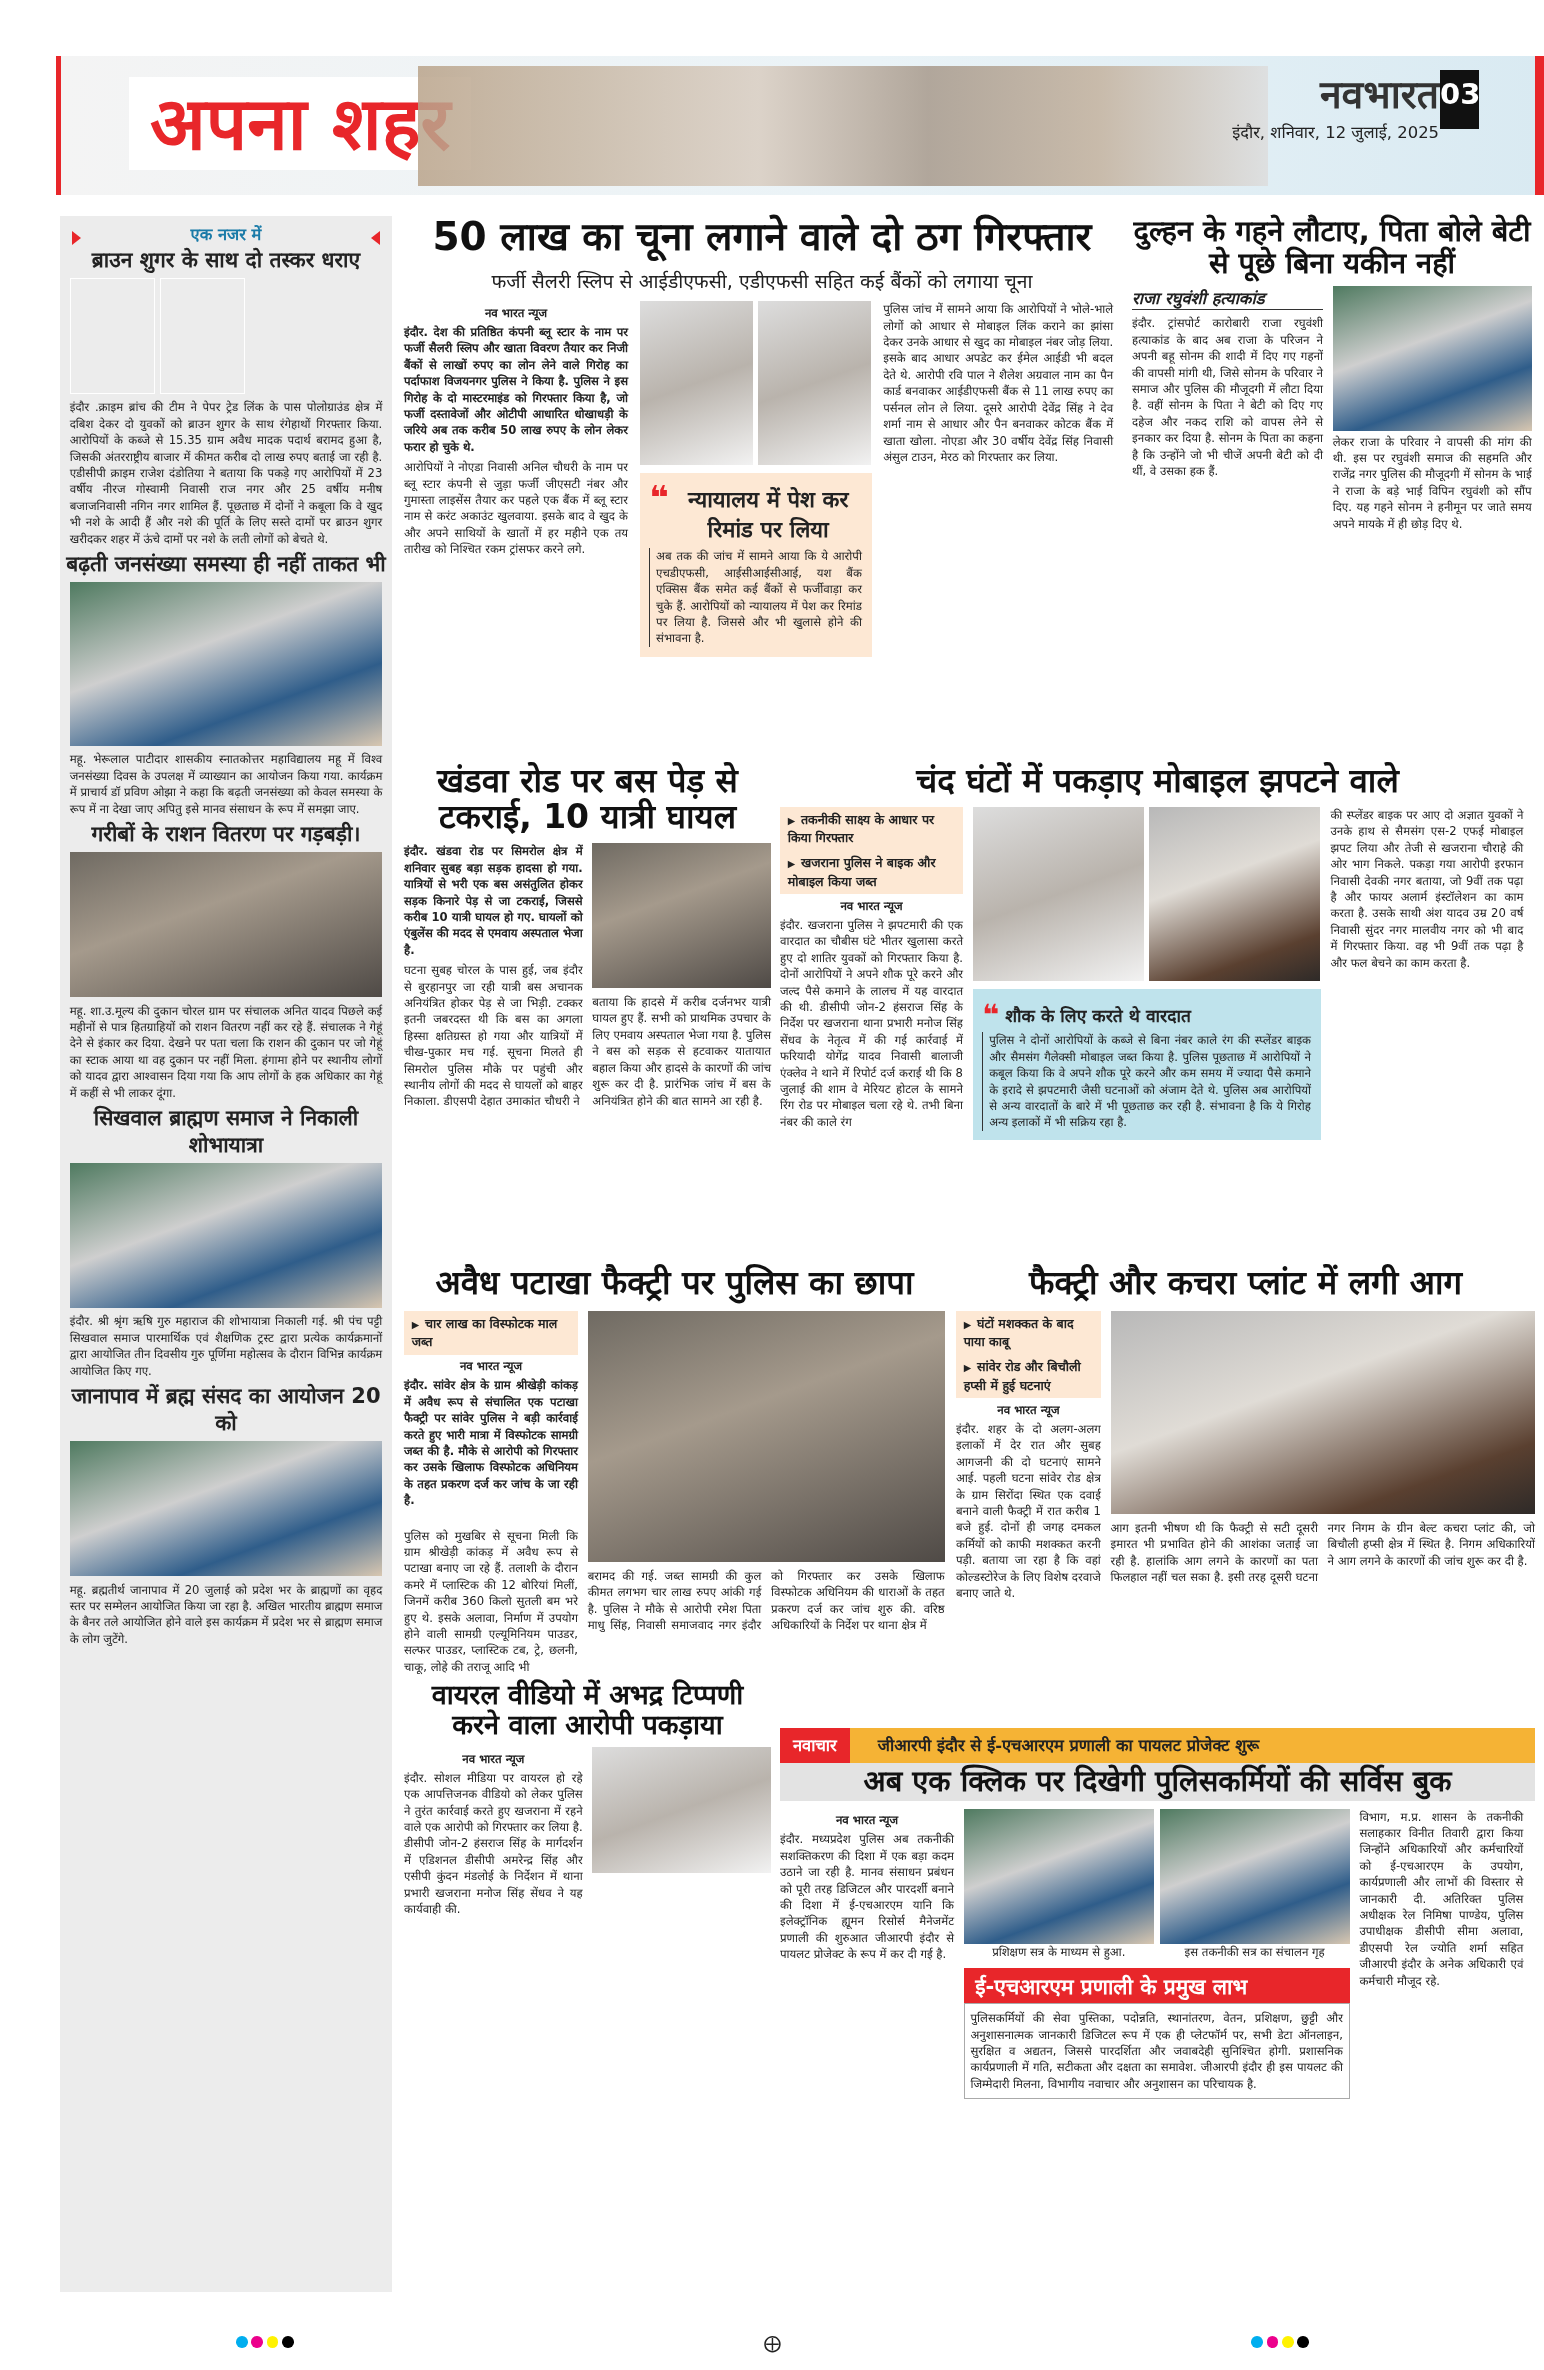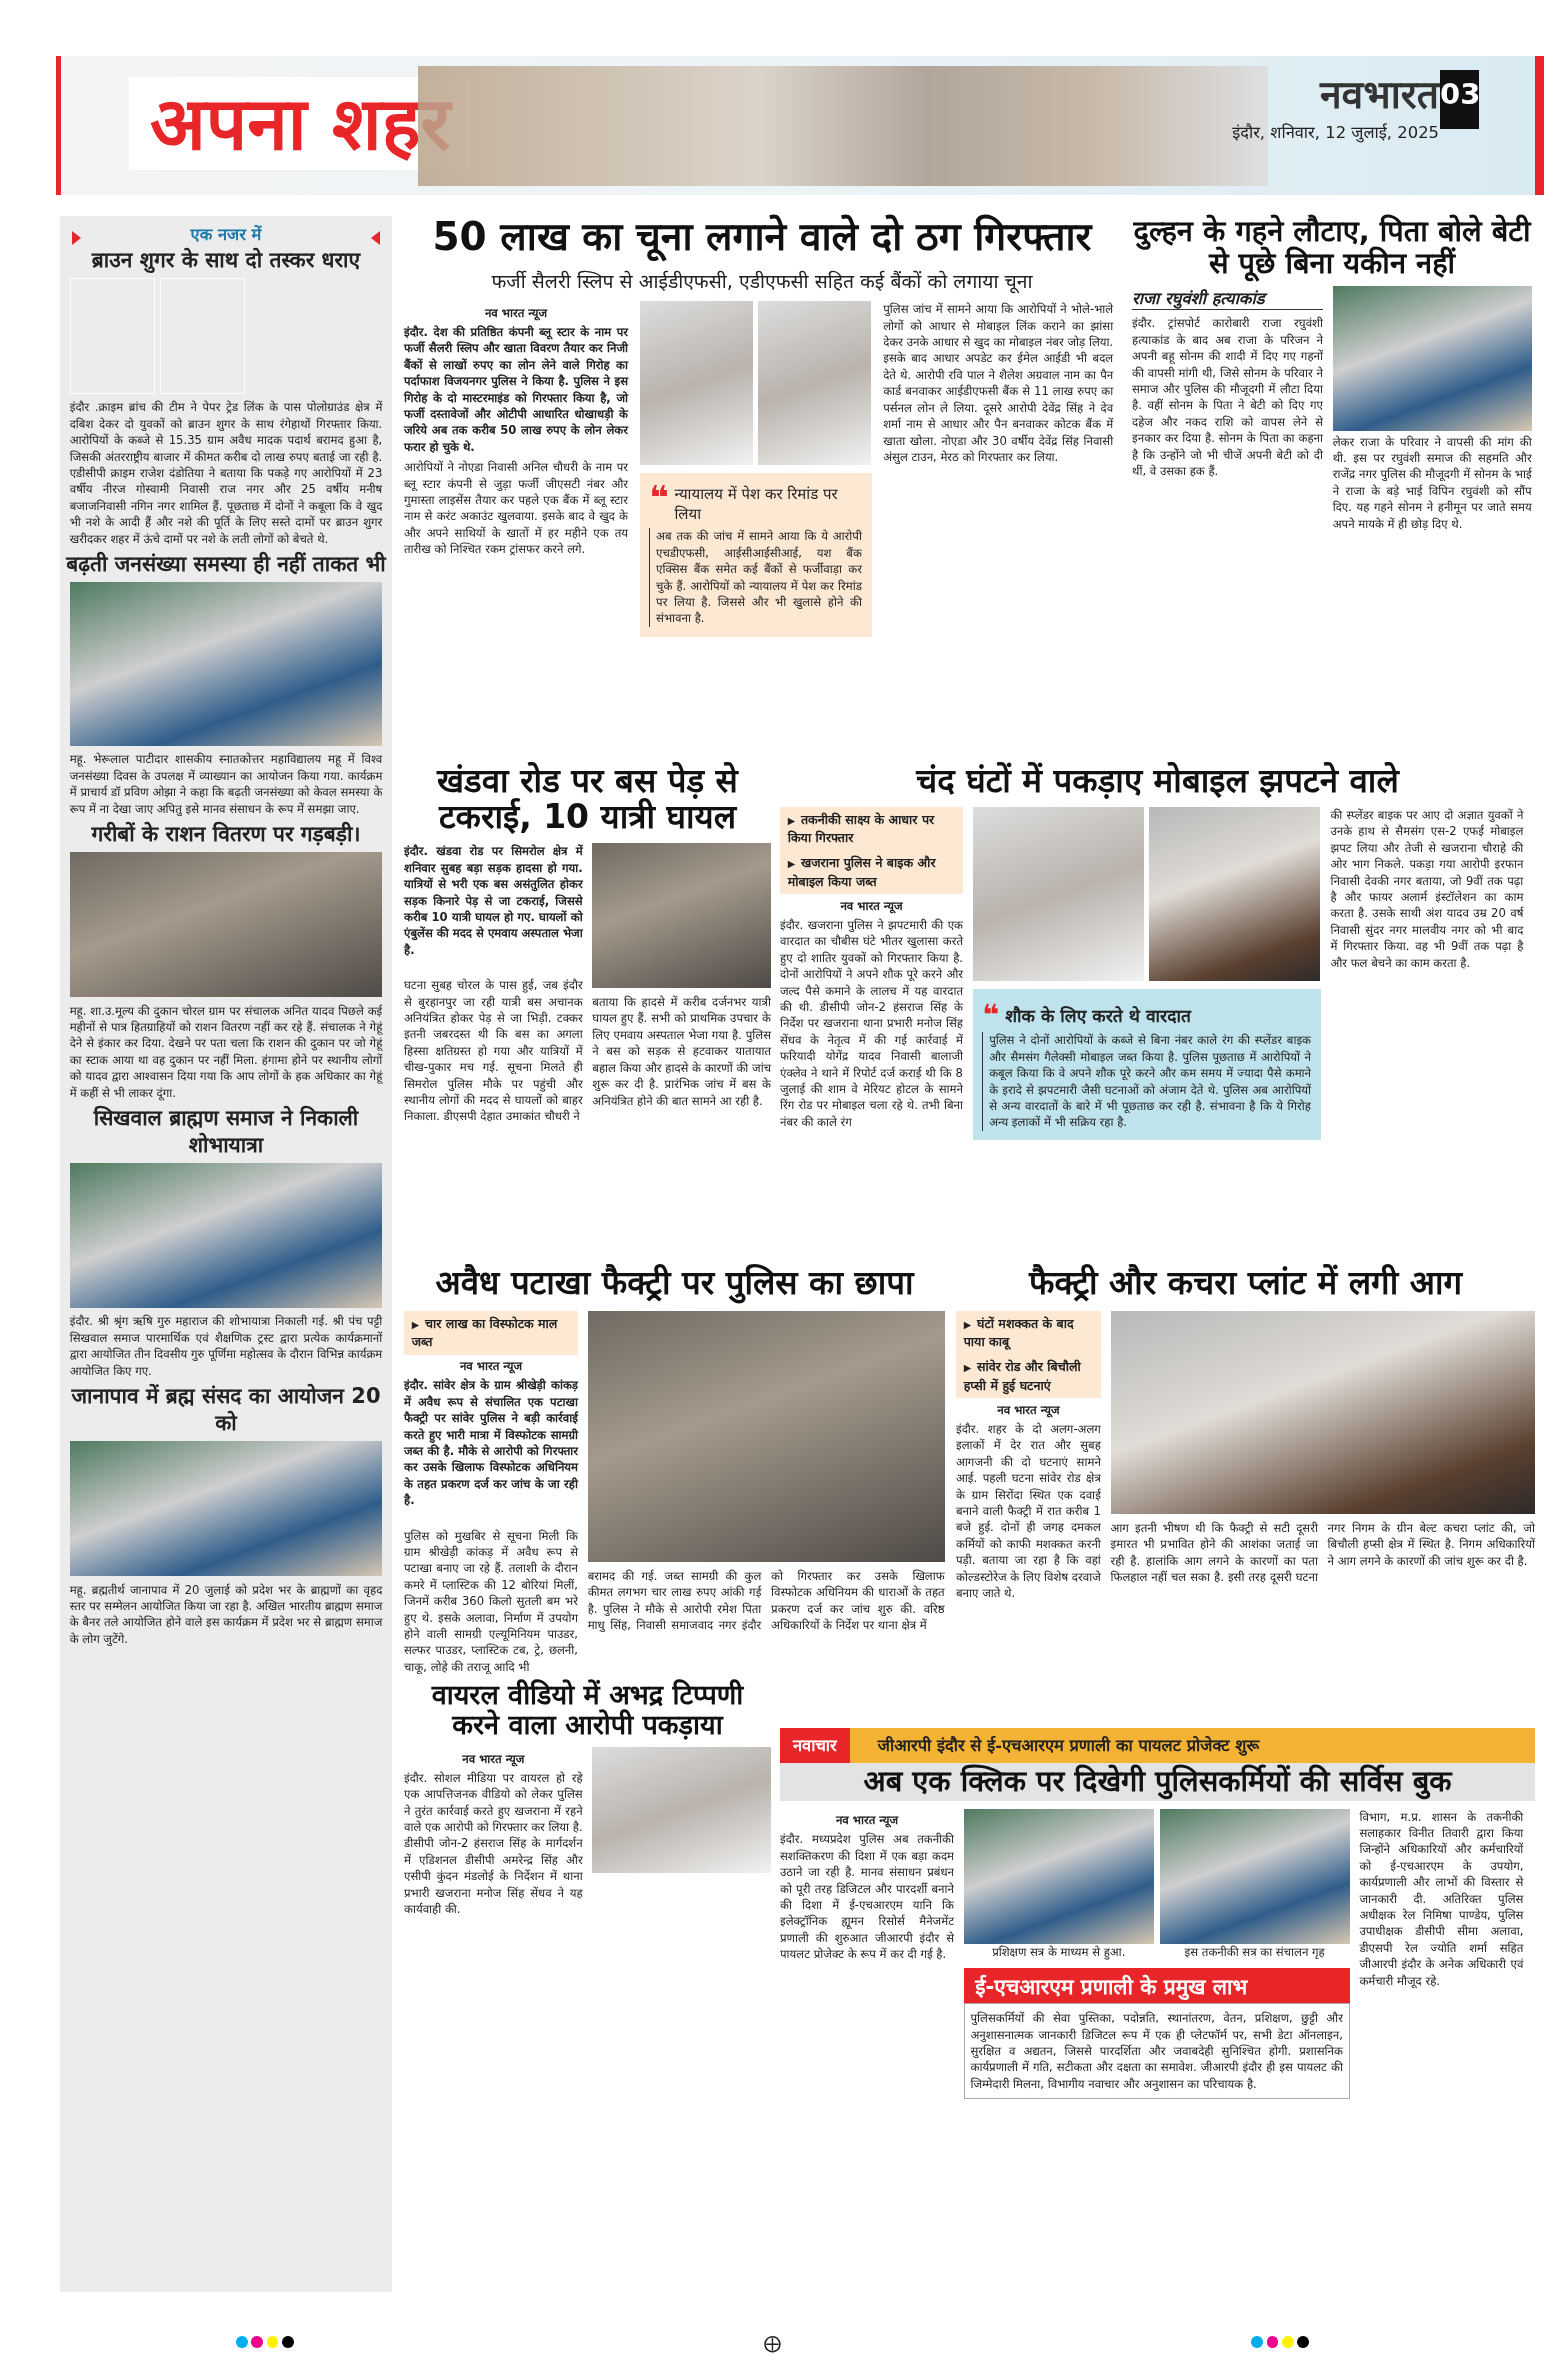--- a/index.html
+++ b/index.html
@@ -96,21 +96,21 @@
       <div class="p" style="margin-top:3.9px">आरोपियों ने नोएडा निवासी अनिल चौधरी के नाम पर ब्लू स्टार कंपनी से जुड़ा फर्जी जीएसटी नंबर और गुमास्ता लाइसेंस तैयार कर पहले एक बैंक में ब्लू स्टार नाम से करंट अकाउंट खुलवाया. इसके बाद वे खुद के और अपने साथियों के खातों में हर महीने एक तय तारीख को निश्चित रकम ट्रांसफर करने लगे.</div>
     </div>
     <div style="width:232px">
       <div style="display:flex;gap:5.8px">
         <div class="photo light" style="width:113px;height:164px"></div>
         <div class="photo light" style="width:113px;height:164px"></div>
       </div>
       <div class="quote-box" style="margin-top:7.7px">
         <div style="display:flex;gap:5.8px;align-items:flex-start">
           <span style="color:#e8262a;font-size:33px;font-weight:bold;line-height:29px">❝</span>
-          <div style="font-size:15px;font-weight:normal;text-align:left">न्यायालय में पेश कर रिमांड पर लिया</div>
+          <div style="font-size:22px;font-weight:bold;text-align:center">न्यायालय में पेश कर रिमांड पर लिया</div>
         </div>
         <div class="p" style="border-left:1.9px solid #333;padding-left:5.8px;margin-top:5.8px">अब तक की जांच में सामने आया कि ये आरोपी एचडीएफसी, आईसीआईसीआई, यश बैंक एक्सिस बैंक समेत कई बैंकों से फर्जीवाड़ा कर चुके हैं. आरोपियों को न्यायालय में पेश कर रिमांड पर लिया है. जिससे और भी खुलासे होने की संभावना है.</div>
       </div>
     </div>
     <div style="width:230px">
       <div class="p">पुलिस जांच में सामने आया कि आरोपियों ने भोले-भाले लोगों को आधार से मोबाइल लिंक कराने का झांसा देकर उनके आधार से खुद का मोबाइल नंबर जोड़ लिया. इसके बाद आधार अपडेट कर ईमेल आईडी भी बदल देते थे. आरोपी रवि पाल ने शैलेश अग्रवाल नाम का पैन कार्ड बनवाकर आईडीएफसी बैंक से 11 लाख रुपए का पर्सनल लोन ले लिया. दूसरे आरोपी देवेंद्र सिंह ने देव शर्मा नाम से आधार और पैन बनवाकर कोटक बैंक में खाता खोला. नोएडा और 30 वर्षीय देवेंद्र सिंह निवासी अंसुल टाउन, मेरठ को गिरफ्तार कर लिया.</div>
     </div>
   </div>
 </div>
 
@@ -126,21 +126,21 @@
       <div class="p" style="margin-top:3px">लेकर राजा के परिवार ने वापसी की मांग की थी. इस पर रघुवंशी समाज की सहमति और राजेंद्र नगर पुलिस की मौजूदगी में सोनम के भाई ने राजा के बड़े भाई विपिन रघुवंशी को सौंप दिए. यह गहने सोनम ने हनीमून पर जाते समय अपने मायके में ही छोड़ दिए थे.</div>
     </div>
   </div>
 </div>
 
 <div class="col" style="left:404px;top:763px;width:367px">
   <div class="hl-big" style="font-size:33px;text-align:center">खंडवा रोड पर बस पेड़ से टकराई, 10 यात्री घायल</div>
   <div style="display:flex;gap:9.7px;margin-top:7.7px">
     <div style="width:179px">
       <div class="p" style="font-weight:bold">इंदौर. खंडवा रोड पर सिमरोल क्षेत्र में शनिवार सुबह बड़ा सड़क हादसा हो गया. यात्रियों से भरी एक बस असंतुलित होकर सड़क किनारे पेड़ से जा टकराई, जिससे करीब 10 यात्री घायल हो गए. घायलों को एंबुलेंस की मदद से एमवाय अस्पताल भेजा है.</div>
-      <div class="p" style="margin-top:19px">घटना सुबह चोरल के पास हुई, जब इंदौर से बुरहानपुर जा रही यात्री बस अचानक अनियंत्रित होकर पेड़ से जा भिड़ी. टक्कर इतनी जबरदस्त थी कि बस का अगला हिस्सा क्षतिग्रस्त हो गया और यात्रियों में चीख-पुकार मच गई. सूचना मिलते ही सिमरोल पुलिस मौके पर पहुंची और स्थानीय लोगों की मदद से घायलों को बाहर निकाला. डीएसपी देहात उमाकांत चौधरी ने</div>
+      <div class="p" style="margin-top:4px">घटना सुबह चोरल के पास हुई, जब इंदौर से बुरहानपुर जा रही यात्री बस अचानक अनियंत्रित होकर पेड़ से जा भिड़ी. टक्कर इतनी जबरदस्त थी कि बस का अगला हिस्सा क्षतिग्रस्त हो गया और यात्रियों में चीख-पुकार मच गई. सूचना मिलते ही सिमरोल पुलिस मौके पर पहुंची और स्थानीय लोगों की मदद से घायलों को बाहर निकाला. डीएसपी देहात उमाकांत चौधरी ने</div>
     </div>
     <div style="width:179px">
       <div class="photo" style="height:145px;margin-bottom:5.8px"></div>
       <div class="p">बताया कि हादसे में करीब दर्जनभर यात्री घायल हुए हैं. सभी को प्राथमिक उपचार के लिए एमवाय अस्पताल भेजा गया है. पुलिस ने बस को सड़क से हटवाकर यातायात बहाल किया और हादसे के कारणों की जांच शुरू कर दी है. प्रारंभिक जांच में बस के अनियंत्रित होने की बात सामने आ रही है.</div>
     </div>
   </div>
 </div>
 
 <div class="col" style="left:780px;top:763px;width:755px">
   <div class="hl-big" style="font-size:33px;text-align:center">चंद घंटों में पकड़ाए मोबाइल झपटने वाले</div>

